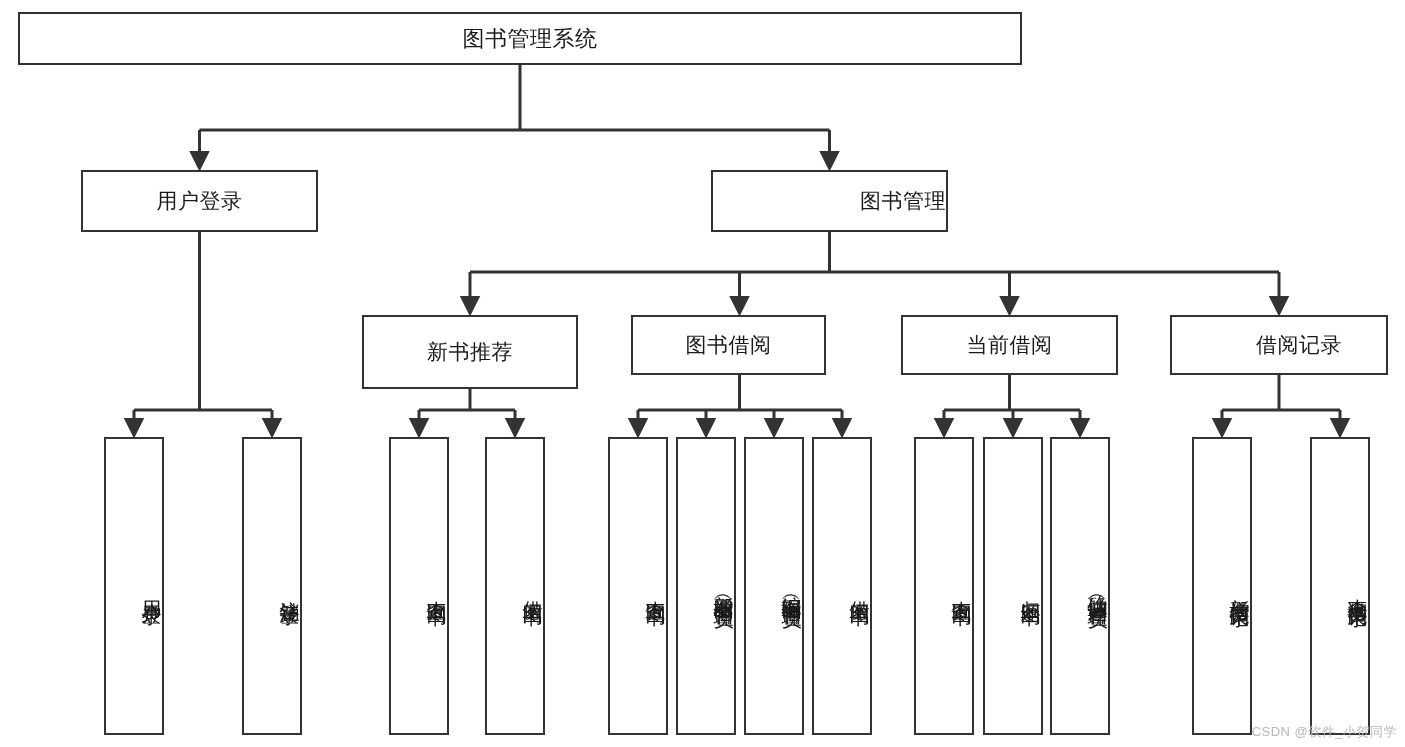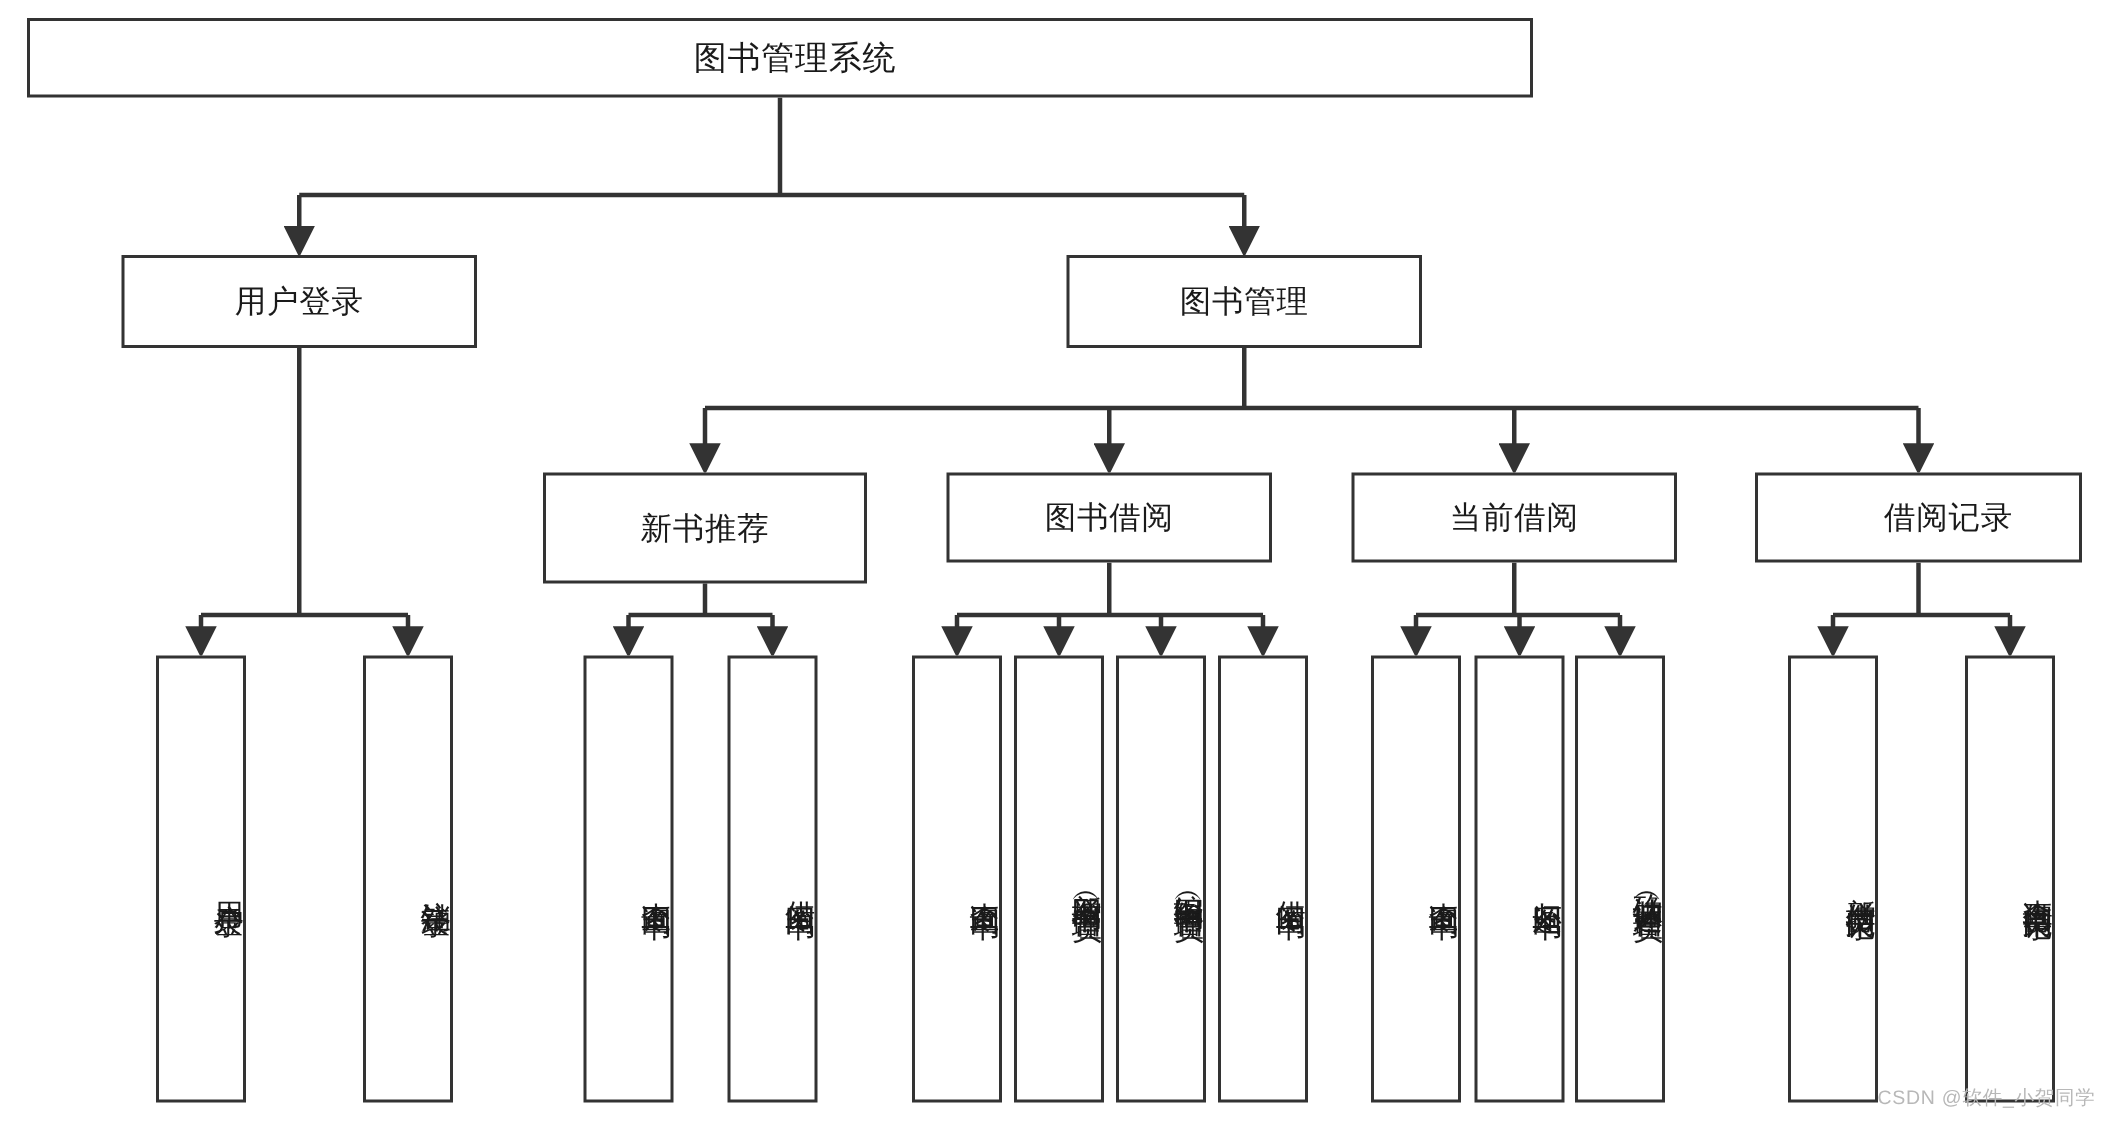--- a/index.html
+++ b/index.html
@@ -115,27 +115,27 @@
       </g>
   </svg>
 
   <div id="nodes">
       <div class="node h root" style="left: 18px; top: 12px; width: 1004px; height: 53px;">
         <span>图书管理系统</span>
       </div>
       <div class="node h" style="left: 81px; top: 170px; width: 237px; height: 62px;">
         <span>用户登录</span>
       </div>
-      <div class="node h" style="left: 711px; top: 170px; width: 237px; height: 62px;">
+      <div class="node h" style="left: 711px; top: 170px; width: 237px; height: 62px; justify-content: flex-end;">
         <span>图书管理</span>
       </div>
       <div class="node h" style="left: 362px; top: 315px; width: 216px; height: 74px;">
         <span>新书推荐</span>
       </div>
-      <div class="node h" style="left: 631px; top: 315px; width: 217px; height: 60px;">
+      <div class="node h" style="left: 631px; top: 315px; width: 195px; height: 60px;">
         <span>图书借阅</span>
       </div>
       <div class="node h" style="left: 901px; top: 315px; width: 217px; height: 60px; text-align: right;">
         <span>当前借阅</span>
       </div>
       <div class="node h" style="left: 1170px; top: 315px; width: 218px; height: 60px; padding-left: 40px;">
         <span>借阅记录</span>
       </div>
       <div class="node v" style="left: 104px; top: 437px; width: 60px; height: 298px;">
         <span class="vtext">用户登录</span>

